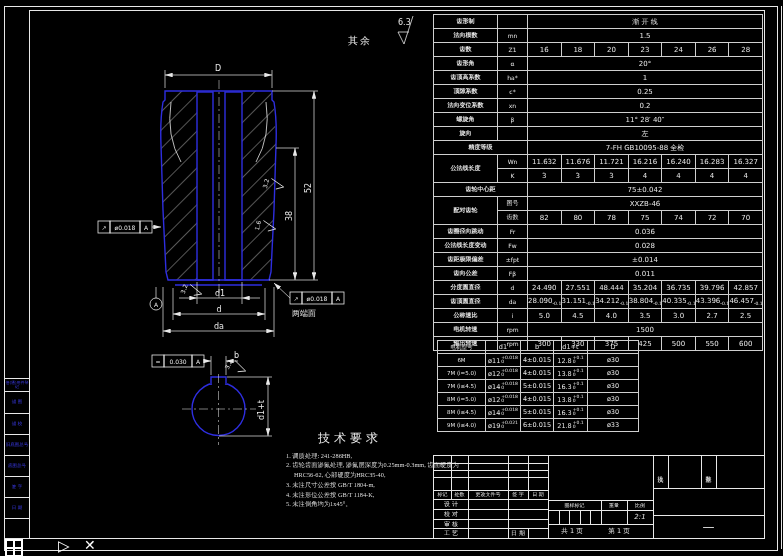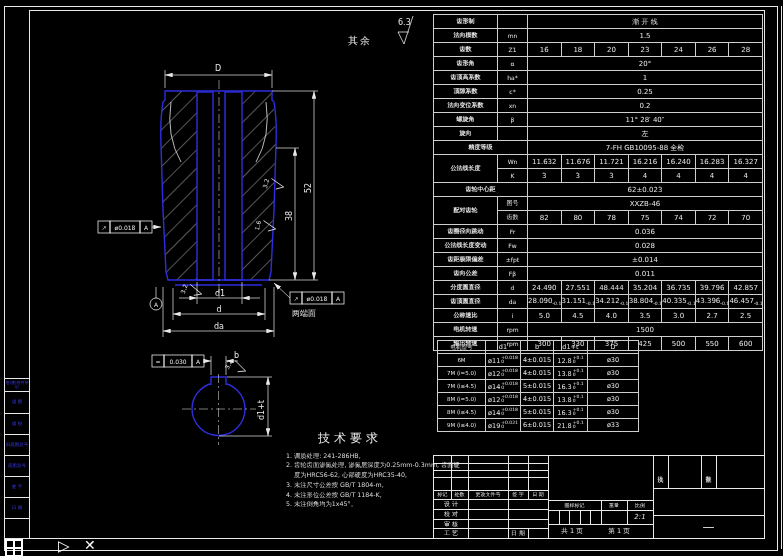--- a/index.html
+++ b/index.html
@@ -19,21 +19,21 @@
   .pt td.sy{font-size:6px;}
   .tol{font-size:4.5px;}
   
   .mt{width:201px;height:92px;}
   .mt td{border:1px solid #cfcfcf;padding:0;text-align:center;font-size:6.5px;color:#e8e8e8;
          white-space:nowrap;overflow:hidden;height:12px;}
   .mt td.ml2{font-size:5.5px;}
   .tt{display:inline-block;vertical-align:-1px;line-height:1;margin-left:1px;text-align:left;}
   .tt i{display:block;font-style:normal;font-size:4.5px;}
   
-  .tech{font-size:6.3px;line-height:1.55;color:#ddd;width:178px;}
+  .tech{font-size:6.3px;line-height:1.55;color:#ddd;width:178px;font-family:Liberation Serif, serif;}
   .tech .tt1{font-size:12px;letter-spacing:4px;color:#eee;margin-bottom:3px;margin-left:32px;}
   .tech .it{padding-left:8px;text-indent:-8px;}
   
   .ml-row{border-bottom:1px solid #e8e8e8;display:flex;align-items:center;justify-content:center;
           color:#3c3cf0;font-size:4.5px;text-align:center;line-height:1.1;}
   
   .dl{stroke:#e8e8e8;stroke-width:0.7;fill:none;}
   .bl{stroke:#2e2ee0;stroke-width:1.4;fill:none;}
   .wf{stroke:#e8e8e8;stroke-width:0.8;fill:none;}
   .cl{stroke:#cfcfcf;stroke-width:0.6;fill:none;stroke-dasharray:9 3 2 3;}
@@ -290,21 +290,21 @@
           <td>3</td>
           <td>3</td>
           <td>3</td>
           <td>4</td>
           <td>4</td>
           <td>4</td>
           <td>4</td>
         </tr>
     <tr>
           <td class="lb" colspan="2">齿轮中心距</td>
-          <td colspan="7">62±0.023</td>
+          <td colspan="7">75±0.042</td>
         </tr>
     <tr>
           <td class="lb" rowspan="2">配对齿轮</td>
           <td class="sy">图号</td>
           <td colspan="7">XXZB-46</td>
         </tr>
     <tr>
           <td class="sy">齿数</td>
           <td>82</td>
           <td>80</td>

